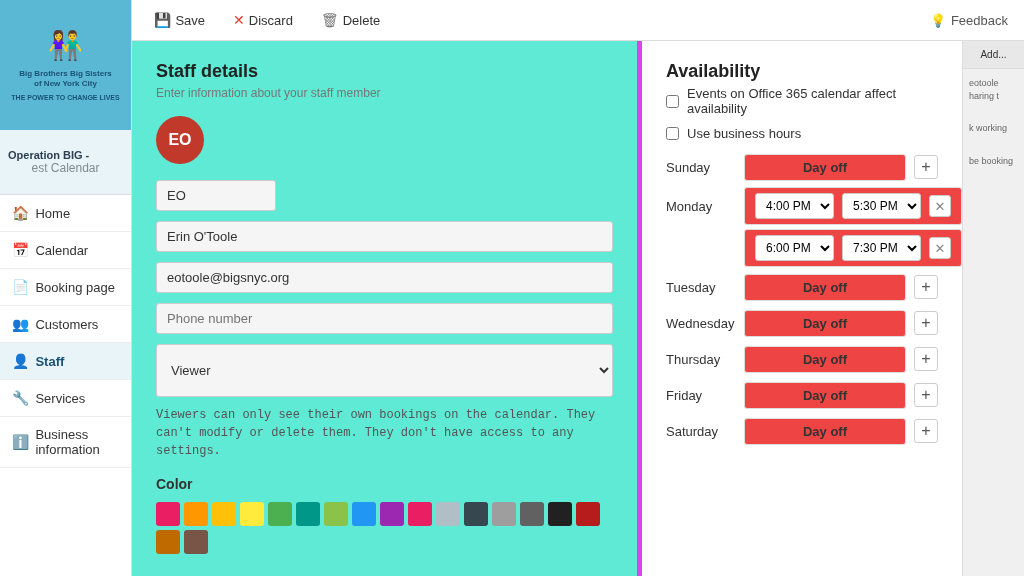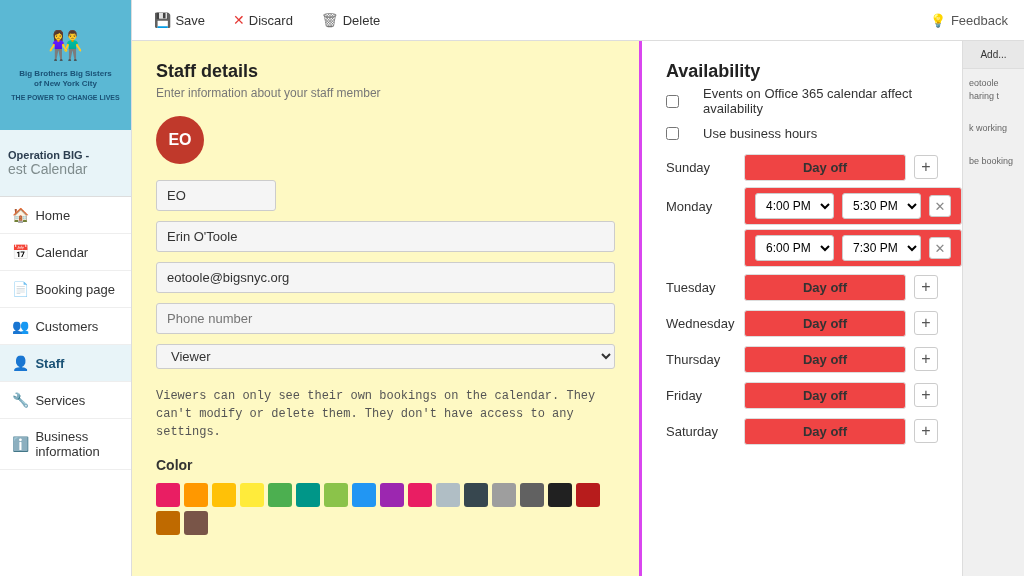--- a/index.html
+++ b/index.html
@@ -37,23 +37,24 @@
     }
     .org-title {
       background: #e8f4f8;
       padding: 19px 8px;
       font-size: 11px;
       color: #2c3e50;
       font-weight: 600;
       border-bottom: 1px solid #ddd;
     }
     .org-subtitle {
-      font-size: 14px;
+      font-size: 12px;
       color: #7f8c8d;
       font-weight: normal;
+      text-align: center;
     }
     .nav-item {
       padding: 10px 12px;
       font-size: 13px;
       color: #333;
       cursor: pointer;
       border-bottom: 1px solid #eee;
       display: flex;
       align-items: center;
       gap: 6px;
@@ -108,22 +109,22 @@
       display: flex;
       overflow: hidden;
       background: #fafafa;
     }
 
     
     .staff-details {
       width: 510px;
       padding: 20px 24px;
       overflow-y: auto;
-      background: #fef9c3;
-      border-right: 3px solid #d946ef;
+      background: #5eead4;
+      border-right: 5px solid #d946ef;
     }
     .panel-title {
       font-size: 18px;
       font-weight: 600;
       color: #222;
       margin-bottom: 4px;
     }
     .panel-subtitle {
       font-size: 12px;
       color: #777;
@@ -148,25 +149,25 @@
       border: 1px solid #ccc;
       border-radius: 3px;
       font-size: 13px;
       margin-bottom: 10px;
       background: #f5f5f5;
       color: #333;
     }
     .form-field.short { width: 120px; }
     .select-field {
       width: 100%;
-      padding: 3px 10px;
+      padding: 17px 10px;
       border: 1px solid #ccc;
       border-radius: 3px;
       font-size: 13px;
-      margin-bottom: 18px;
+      margin-bottom: 9px;
       background: #f5f5f5;
       color: #333;
       appearance: auto;
     }
     .role-note {
       font-size: 12px;
       color: #555;
       margin-bottom: 16px;
       line-height: 1.5;
       font-family: Liberation Mono, monospace;
@@ -208,21 +209,21 @@
       color: #777;
       margin-bottom: 14px;
     }
     .avail-subtitle a {
       color: #2196f3;
       text-decoration: none;
     }
     .checkbox-row {
       display: flex;
       align-items: center;
-      gap: 24px;
+      gap: 8px;
       margin-bottom: 10px;
       font-size: 13px;
       color: #333;
     }
     .checkbox-row input[type="checkbox"] { cursor: pointer; }
     .day-row {
       display: flex;
       align-items: center;
       gap: 8px;
       margin-bottom: 4px;

